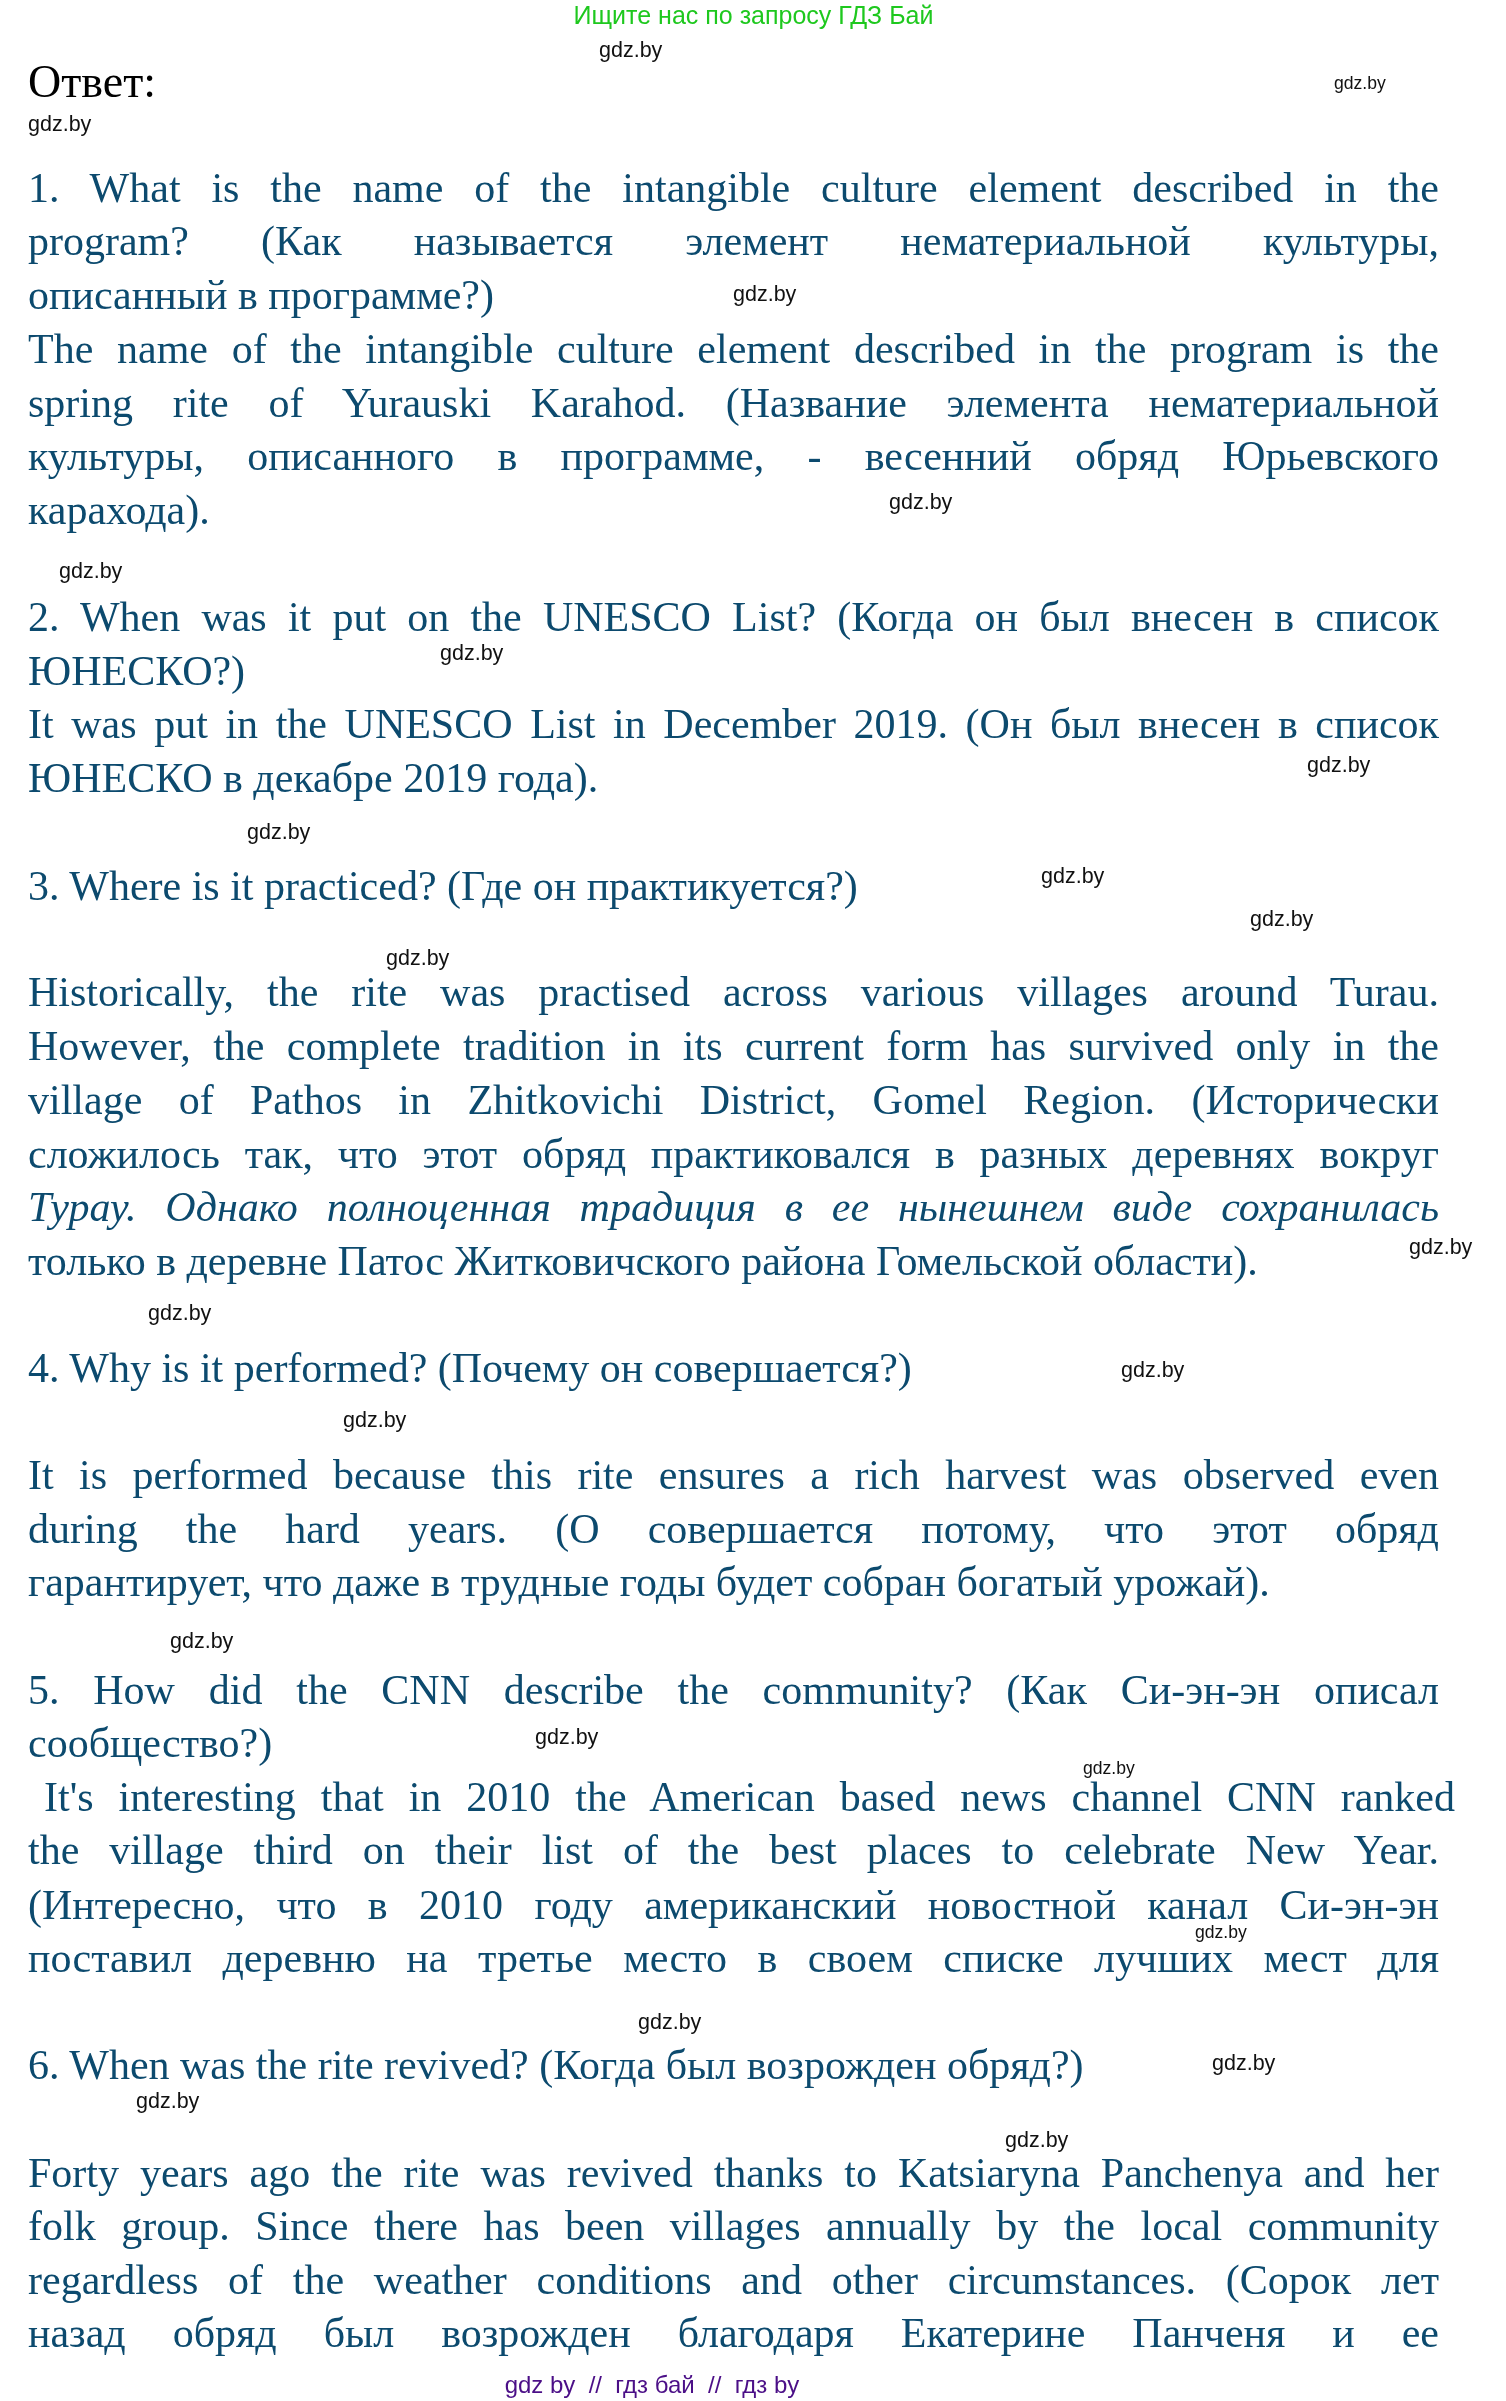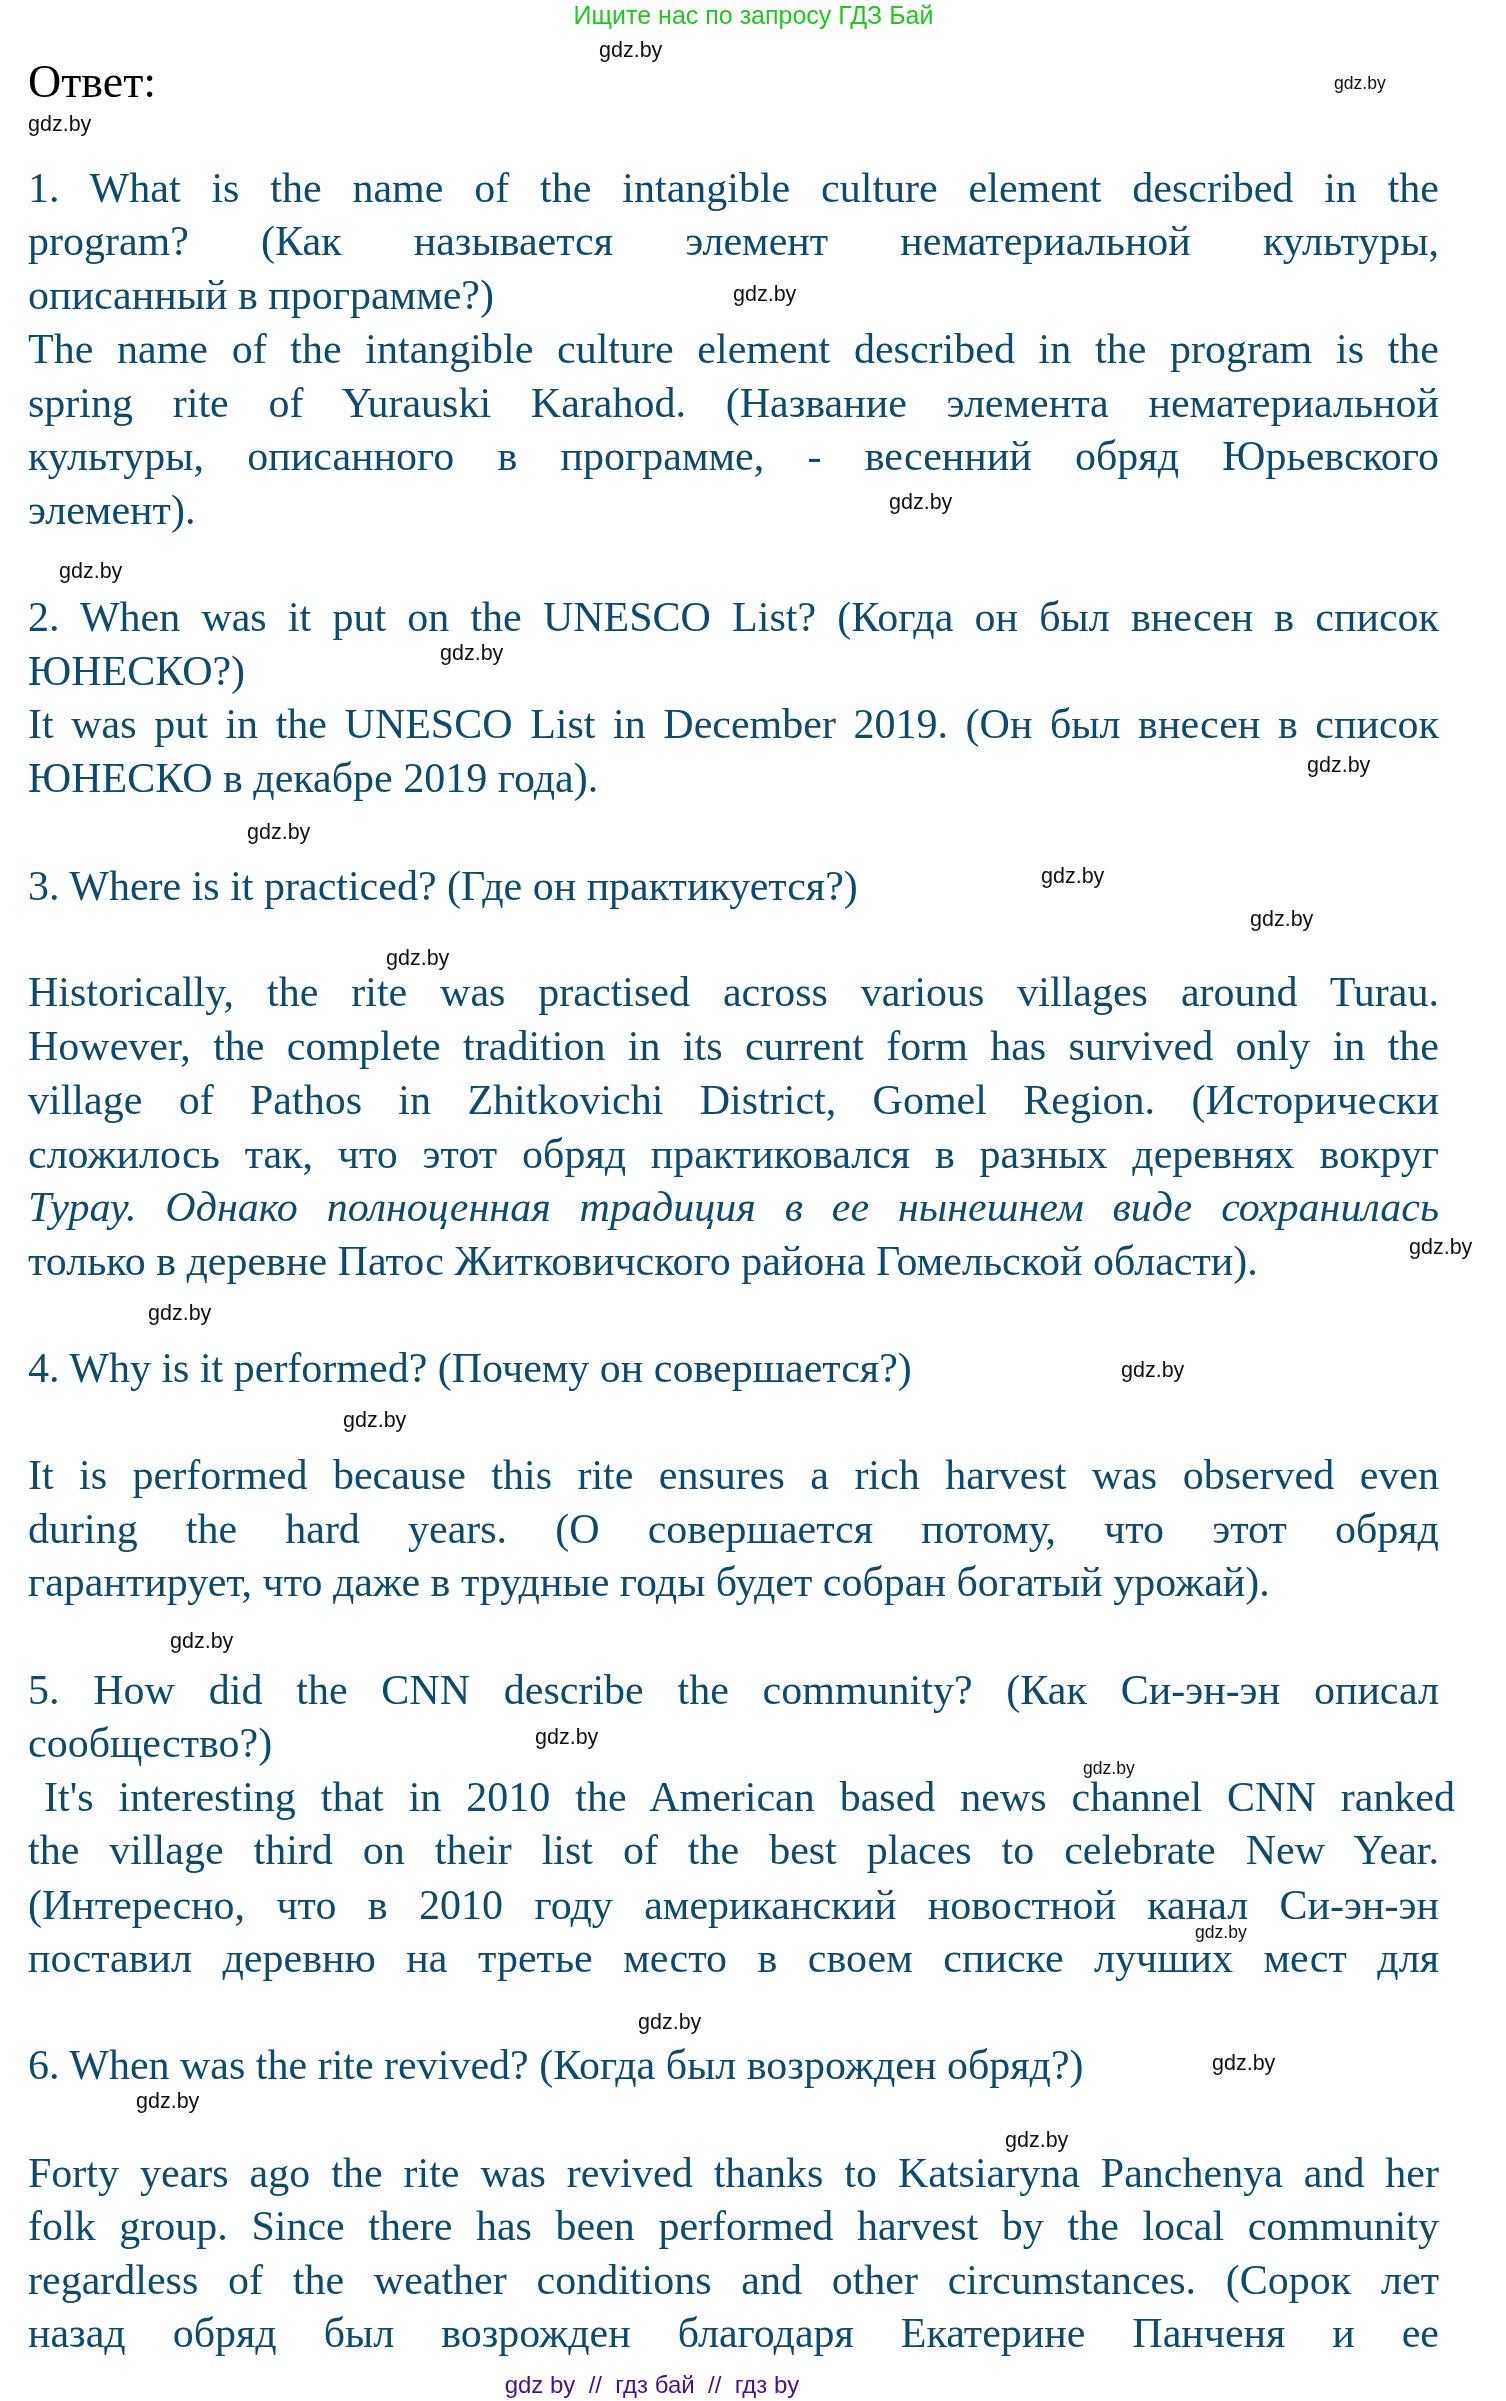--- a/index.html
+++ b/index.html
@@ -68,21 +68,21 @@
   <div class="wm" style="left:1005px; top:2128px;">gdz.by</div>
 
   <div class="heading">Ответ:</div>
 
   <div class="line j" style="top:162px;">1. What is the name of the intangible culture element described in the</div>
   <div class="line j" style="top:215px;">program? (Как называется элемент нематериальной культуры,</div>
   <div class="line l" style="top:269px;">описанный в программе?)</div>
   <div class="line j" style="top:323px;">The name of the intangible culture element described in the program is the</div>
   <div class="line j" style="top:377px;">spring rite of Yurauski Karahod. (Название элемента нематериальной</div>
   <div class="line j" style="top:430px;">культуры, описанного в программе, - весенний обряд Юрьевского</div>
-  <div class="line l" style="top:484px;">элемент).</div>
+  <div class="line l" style="top:484px;">карахода).</div>
 
   <div class="line j" style="top:591px;">2. When was it put on the UNESCO List? (Когда он был внесен в список</div>
   <div class="line l" style="top:645px;">ЮНЕСКО?)</div>
   <div class="line j" style="top:698px;">It was put in the UNESCO List in December 2019. (Он был внесен в список</div>
   <div class="line l" style="top:752px;">ЮНЕСКО в декабре 2019 года).</div>
 
   <div class="line l" style="top:860px;">3. Where is it practiced? (Где он практикуется?)</div>
   <div class="line j" style="top:966px;">Historically, the rite was practised across various villages around Turau.</div>
   <div class="line j" style="top:1020px;">However, the complete tradition in its current form has survived only in the</div>
   <div class="line j" style="top:1074px;">village of Pathos in Zhitkovichi District, Gomel Region. (Исторически</div>
@@ -97,19 +97,19 @@
 
   <div class="line j" style="top:1664px;">5. How did the CNN describe the community? (Как Си-эн-эн описал</div>
   <div class="line l" style="top:1717px;">сообщество?)</div>
   <div class="line j" style="top:1771px;margin-left:16px;">It's interesting that in 2010 the American based news channel CNN ranked</div>
   <div class="line j" style="top:1824px;">the village third on their list of the best places to celebrate New Year.</div>
   <div class="line j" style="top:1879px;">(Интересно, что в 2010 году американский новостной канал Си-эн-эн</div>
   <div class="line j" style="top:1932px;">поставил деревню на третье место в своем списке лучших мест для</div>
 
   <div class="line l" style="top:2039px;">6. When was the rite revived? (Когда был возрожден обряд?)</div>
   <div class="line j" style="top:2147px;">Forty years ago the rite was revived thanks to Katsiaryna Panchenya and her</div>
-  <div class="line j" style="top:2200px;">folk group. Since there has been performed harvest by the local community</div>
+  <div class="line j" style="top:2200px;">folk group. Since there has been villages annually by the local community</div>
   <div class="line j" style="top:2254px;">regardless of the weather conditions and other circumstances. (Сорок лет</div>
   <div class="line j" style="top:2307px;">назад обряд был возрожден благодаря Екатерине Панченя и ее</div>
 
   <div class="footer">gdz by  //  гдз бай  //  гдз by</div>
 </div>
 
 
 </body></html>

